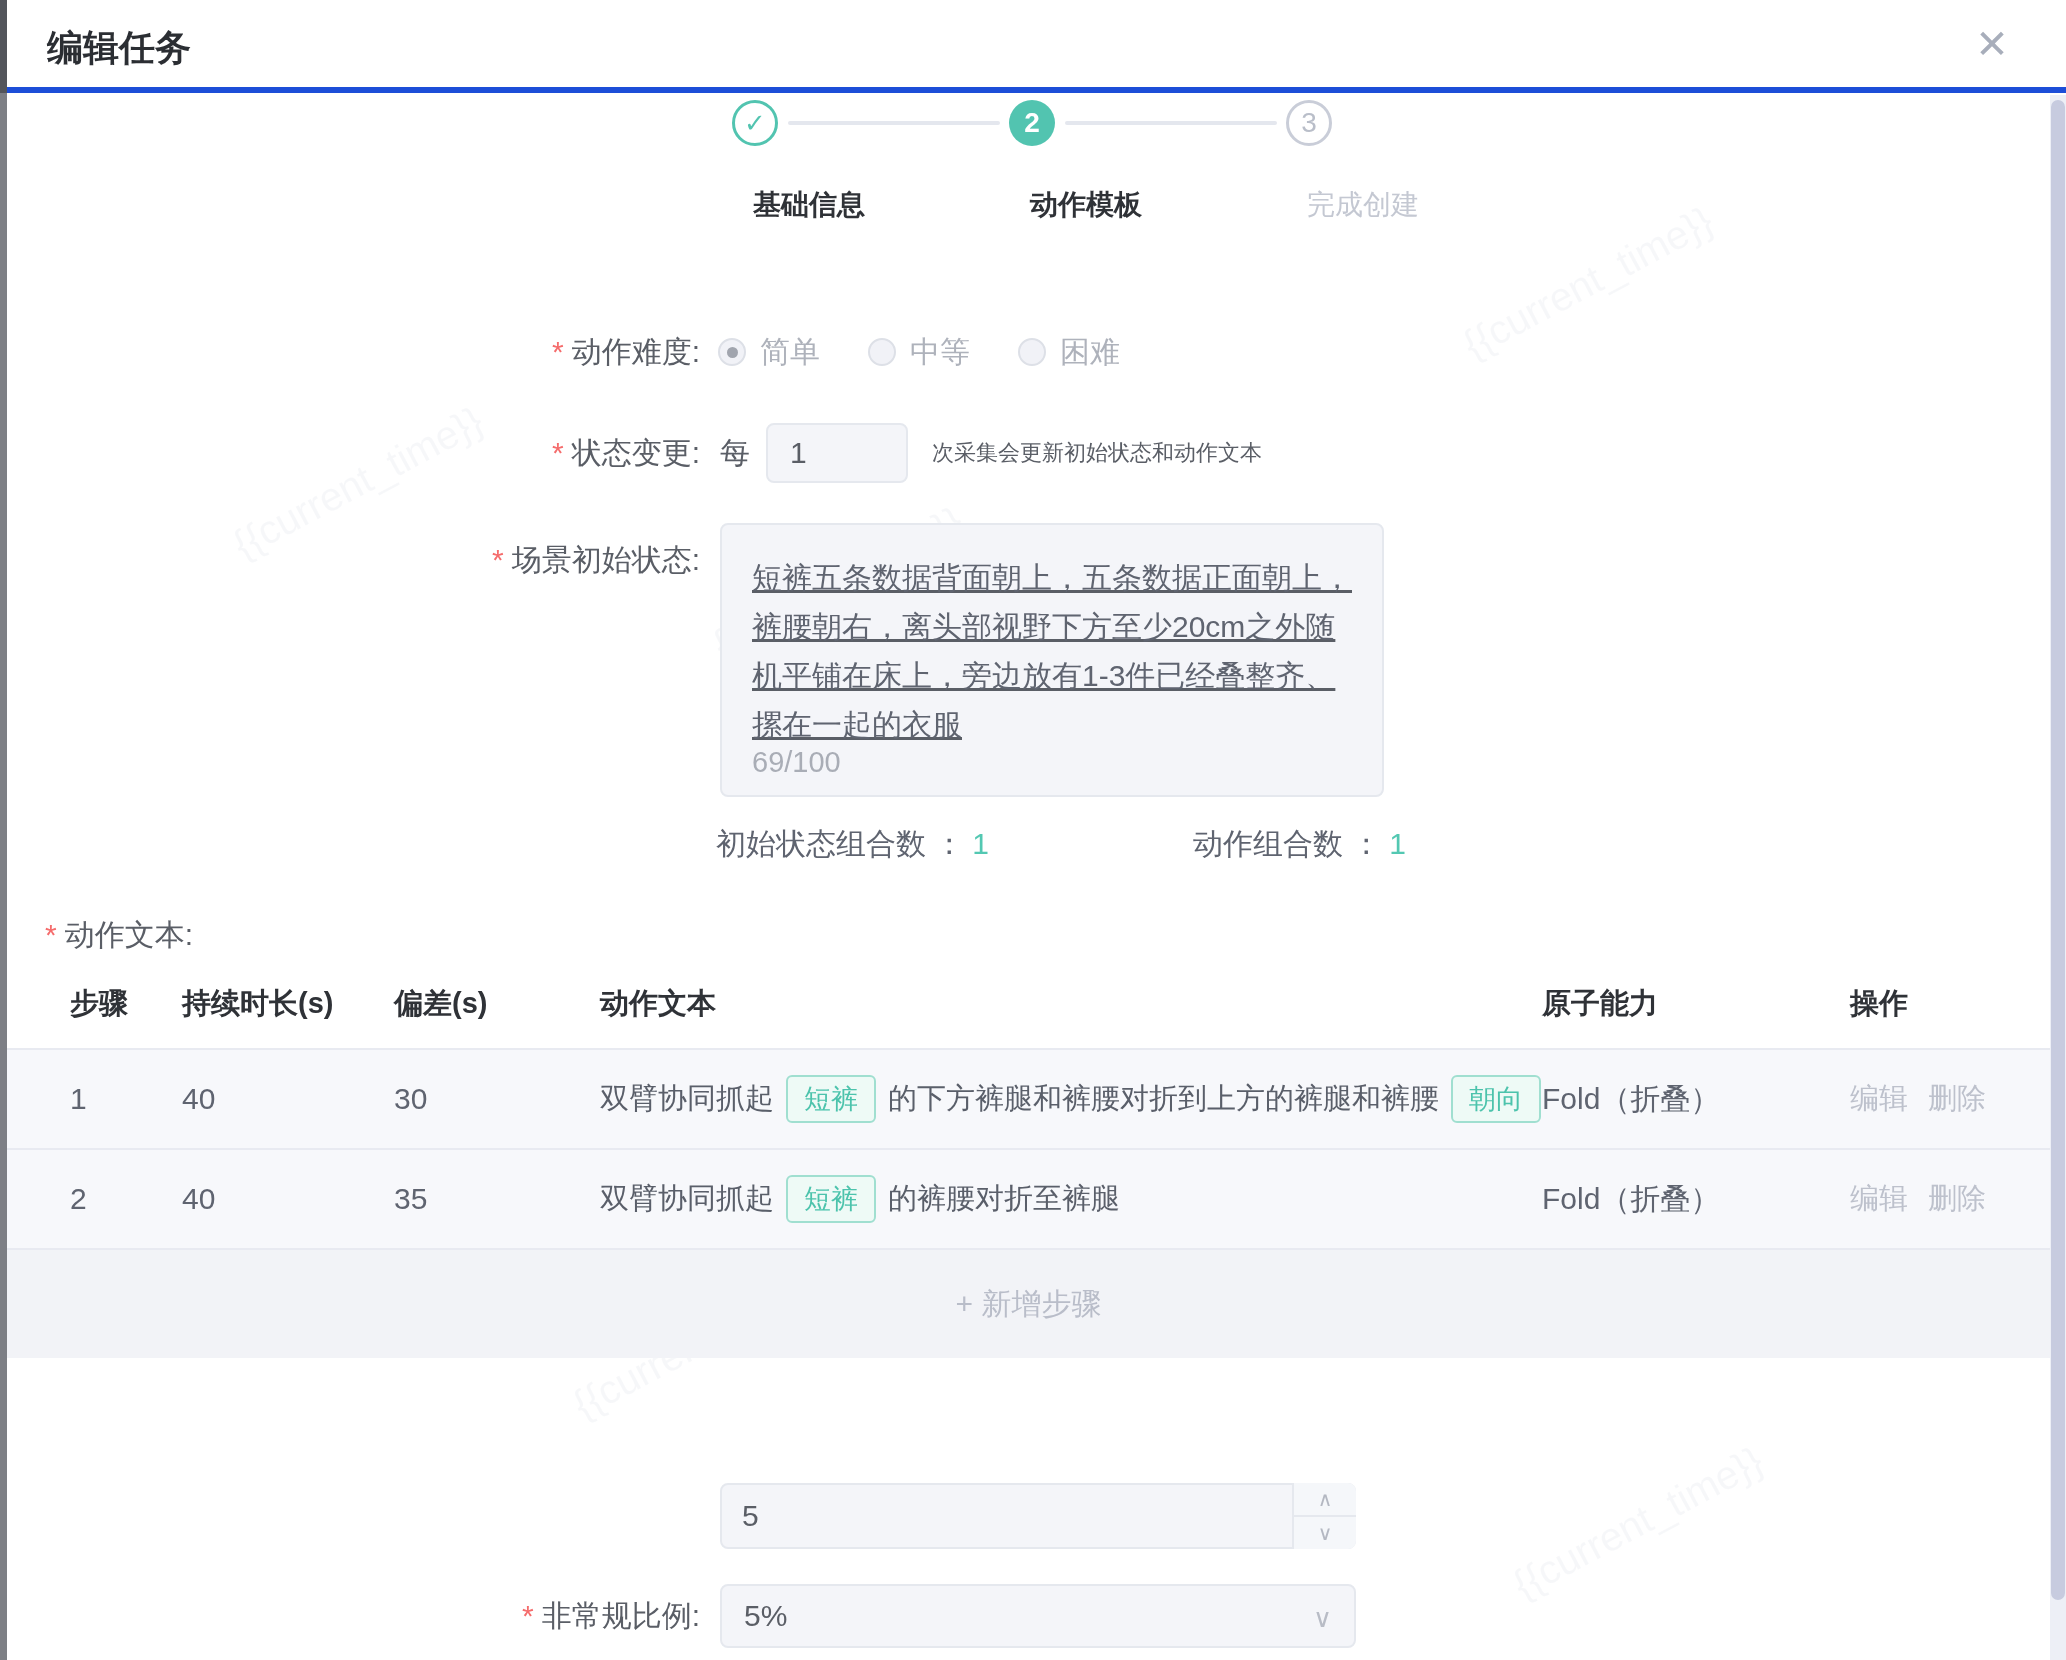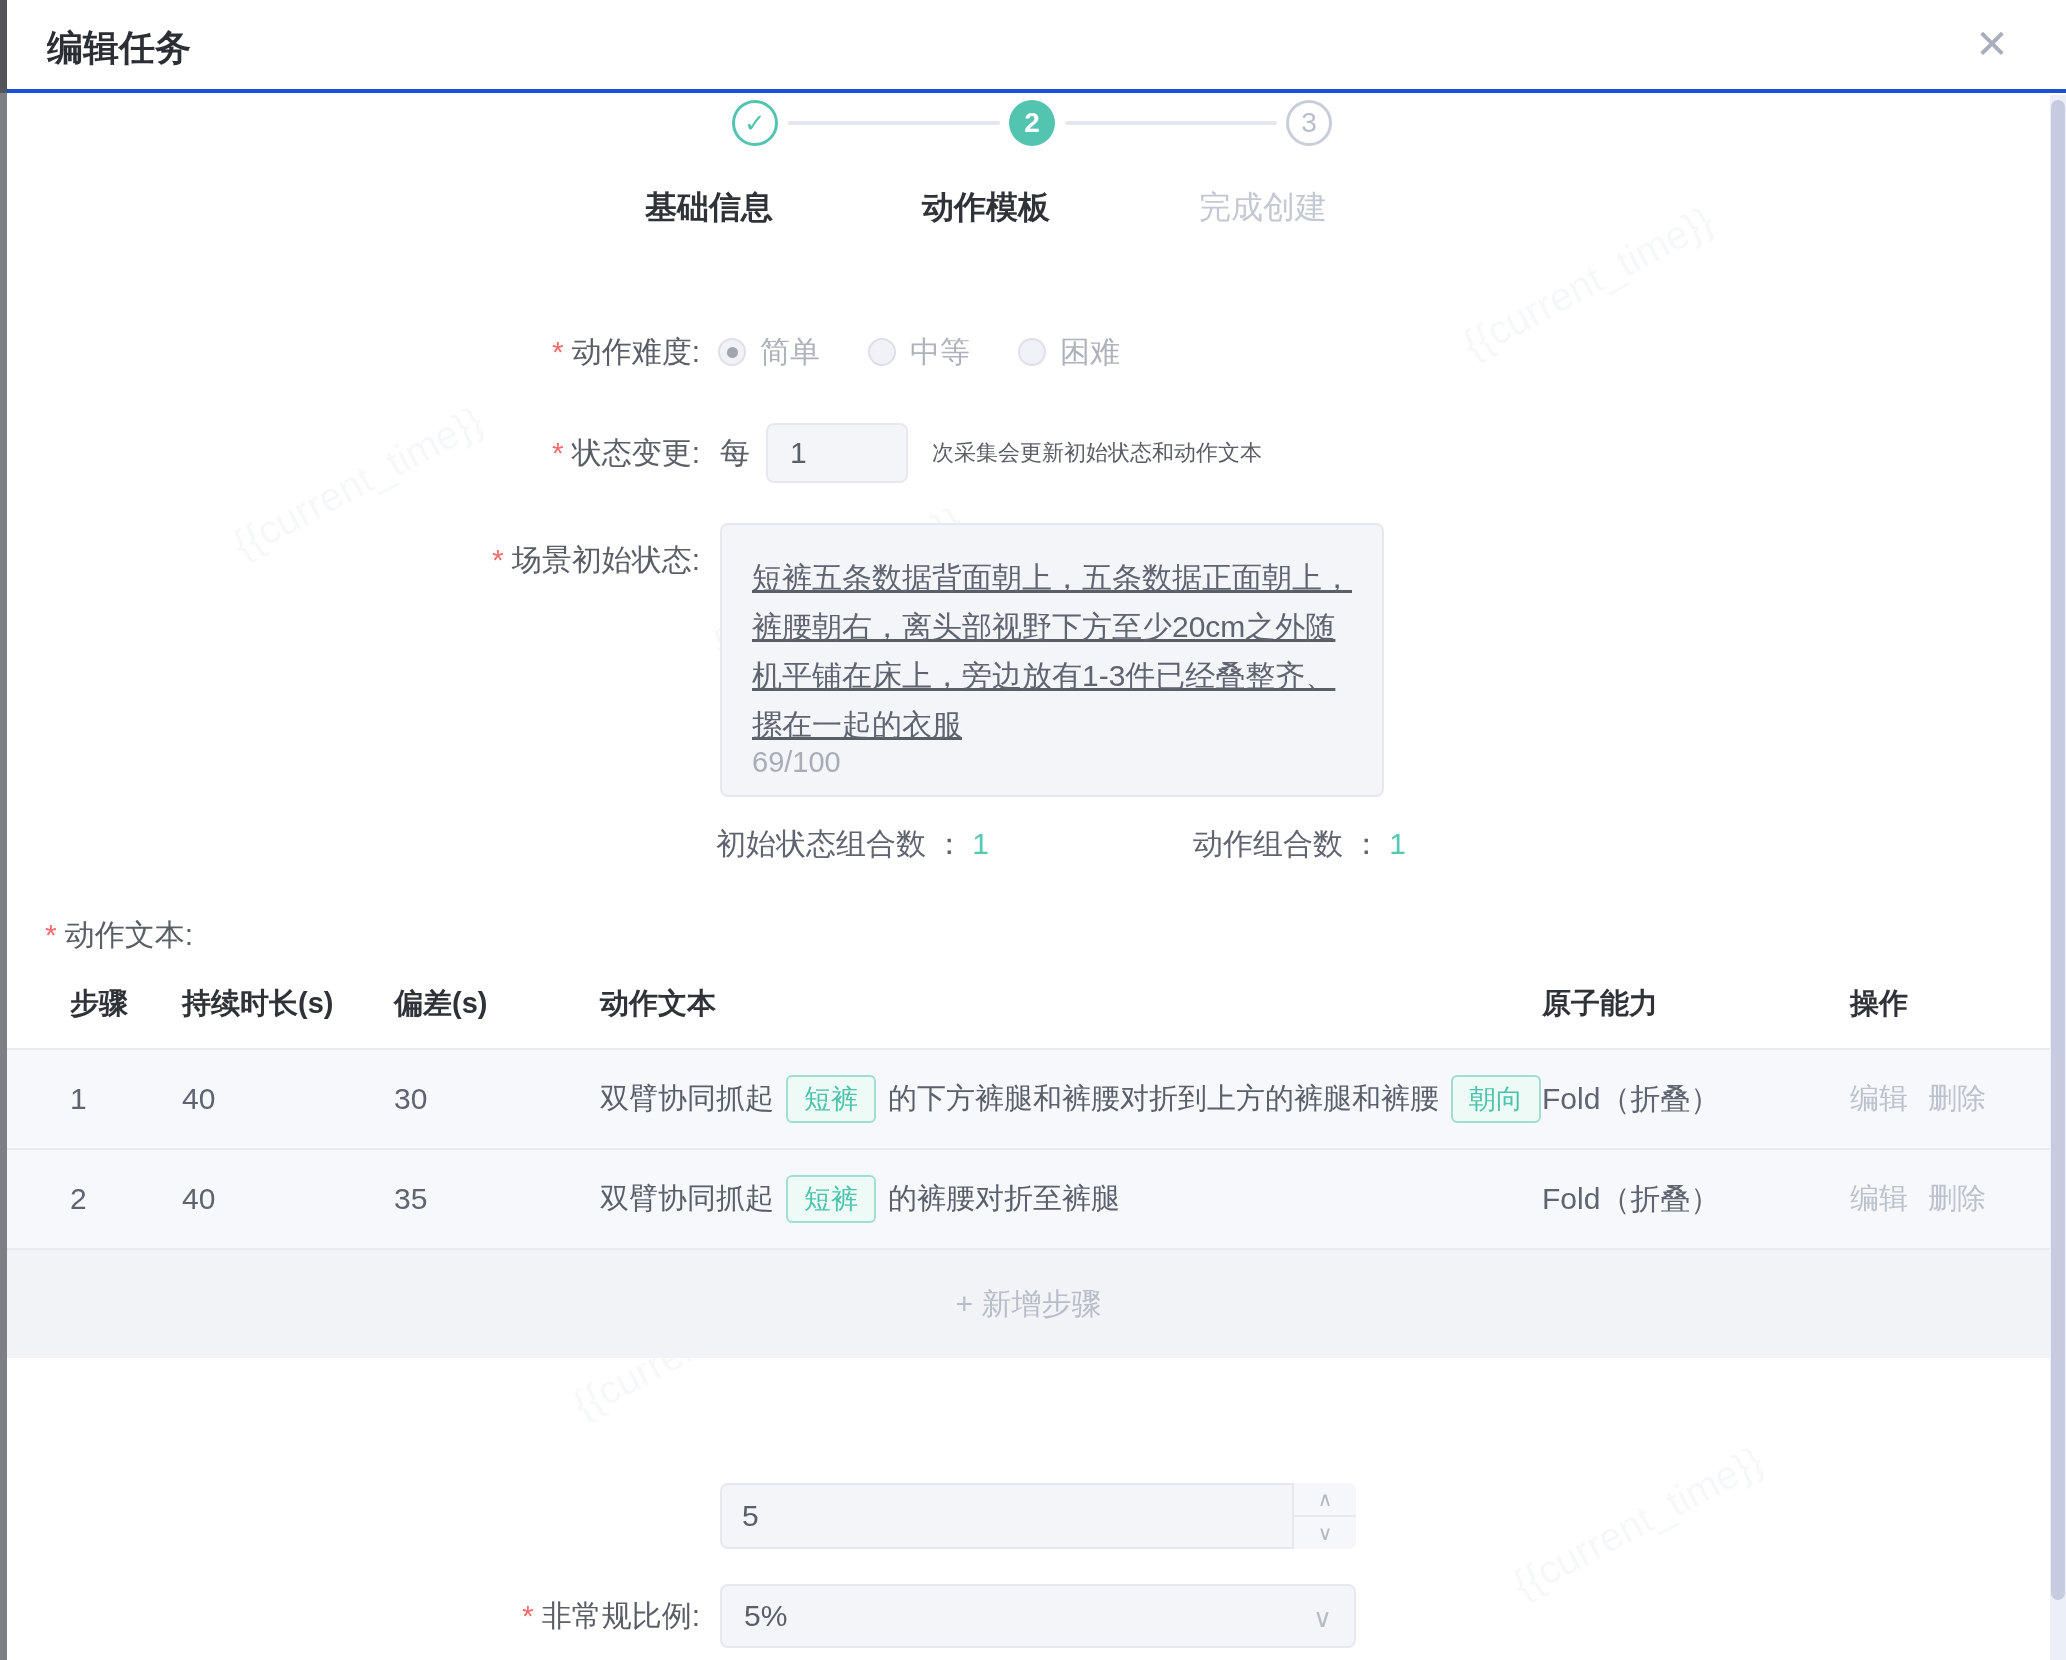--- a/index.html
+++ b/index.html
@@ -5,38 +5,38 @@
   * { margin:0; padding:0; box-sizing:border-box; }
   html,body { background:#fff; }
   body { font-family:"Liberation Sans","DejaVu Sans",sans-serif; color:#5a5e66; }
   .screen { position:relative; width:2066px; height:1660px; background:#fff; overflow:hidden; }
 
   
   .edge-top { position:absolute; left:0; top:0; width:7px; height:93px; background:#53555b; }
   .edge-bottom { position:absolute; left:0; top:93px; width:7px; height:1567px; background:#7d7f85; }
 
   
-  .dlg-header { position:absolute; left:7px; top:0; right:0; height:93px; border-bottom:4px solid #1d4ed8; background:#fff; }
+  .dlg-header { position:absolute; left:7px; top:0; right:0; height:93px; border-bottom:6px solid #1d4ed8; background:#fff; }
   .dlg-title { position:absolute; left:40px; top:24px; font-size:36px; font-weight:700; color:#2b2e33; }
   .close-btn { position:absolute; top:20px; right:50px; width:48px; height:48px; border:none; background:transparent;
                font-size:40px; color:#a8aebb; cursor:pointer; line-height:48px; text-align:center; }
 
   
   .scrollbar-track { position:absolute; left:2050px; top:95px; width:16px; height:1565px; background:#edeff6; }
   .scrollbar-thumb { position:absolute; left:1px; top:5px; width:14px; height:1500px; background:#c7cbdf; border-radius:8px; }
 
   
   .stepper { position:absolute; left:732px; top:100px; width:602px; height:140px; }
   .step-circle { position:absolute; top:0; width:46px; height:46px; border-radius:50%; display:flex; align-items:center; justify-content:center; background:#fff; }
   .step-done { left:0; border:3px solid #52c4b0; color:#52c4b0; font-size:26px; }
   .step-active { left:277px; background:#52c4b0; color:#fff; font-size:28px; font-weight:700; }
   .step-wait { left:554px; border:3px solid #c9cdd8; color:#b9bec9; font-size:28px; }
   .step-line { position:absolute; top:21px; height:4px; background:#e4e7ee; border-radius:2px; }
   .line1 { left:56px; width:212px; } .line2 { left:333px; width:212px; }
-  .step-label { position:absolute; top:86px; width:220px; text-align:left; font-size:32px; }
+  .step-label { position:absolute; top:86px; width:220px; text-align:right; font-size:28px; }
   .lab1 { left:-87px; color:#2f3237; font-weight:700; }
   .lab2 { left:190px; color:#2f3237; font-weight:700; }
   .lab3 { left:467px; color:#c4c8d2; font-weight:400; }
 
   
   .flabel { position:absolute; left:0; width:700px; text-align:right; font-size:30px; color:#5a5e66; white-space:nowrap; }
   .req { color:#f56c6c; margin-right:8px; font-size:30px; }
   .gray-box { background:#f4f5f9; border:2px solid #e5e8ee; border-radius:8px; color:#5a5e66; font-size:30px; font-family:inherit; }
 
   

